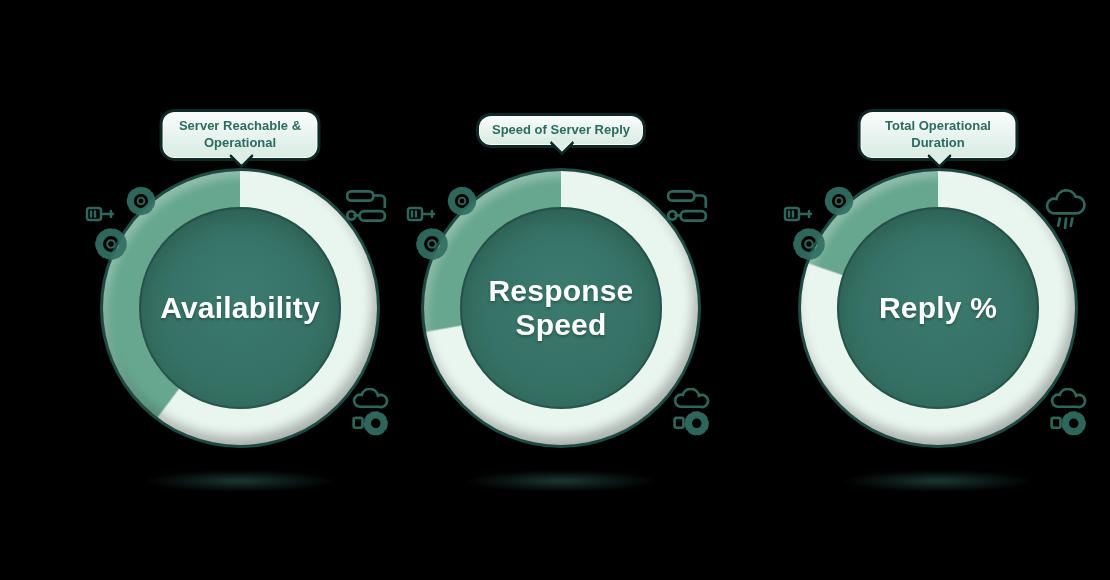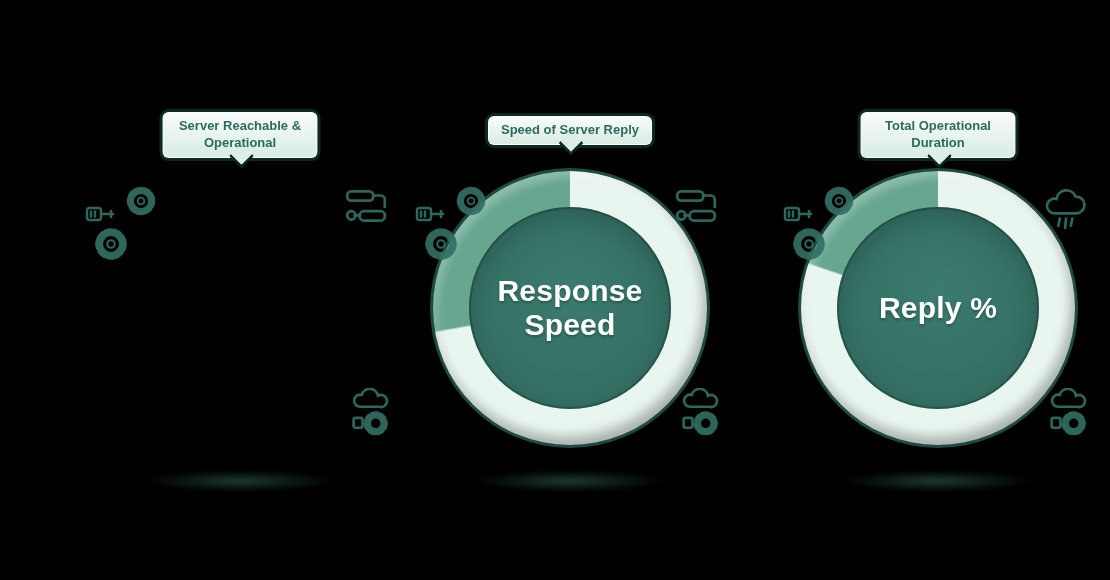--- a/index.html
+++ b/index.html
@@ -1,28 +1,28 @@
 <!DOCTYPE html>
 <html><head>
 <meta charset="utf-8">
 <style>
   html,body{margin:0;padding:0;background:#000;}
   .stage{
     position:relative;width:1110px;height:580px;background:#000;overflow:hidden;
     font-family:"Liberation Sans", sans-serif;
   }
   .card{position:absolute;top:100px;width:310px;height:420px;}
-  .card-1{left:85px}.card-2{left:415px}.card-3{left:783px}
+  .card-1{left:85px}.card-2{left:406px}.card-3{left:783px}
 
   
   .tooltip{
     position:absolute;left:155px;top:12px;transform:translateX(-50%);
     background:linear-gradient(#f8fcfa,#d8ebe3);
     border:1.5px solid rgba(255,255,255,.85);
-    border-radius:6px;
+    border-radius:12px;
     box-shadow:0 0 0 3px #0c2a25, 0 4px 8px rgba(0,0,0,.6);
     padding:5px 12px;z-index:5;
   }
   .card-2 .tooltip{top:16px}
   .tooltip-text{
     display:block;max-width:146px;text-align:center;
     font-size:13px;font-weight:bold;line-height:1.3;color:#2d6b5f;
   }
   .card-2 .tooltip-text{max-width:none;white-space:nowrap}
   .pointer{
@@ -102,20 +102,25 @@
   </defs>
 </svg>
 
 <div class="stage">
 
   <section class="card card-1">
     <div class="tooltip">
       <span class="tooltip-text">Server Reachable &amp; Operational</span>
       <i class="pointer"></i>
     </div>
+    <div class="ring" style="background: conic-gradient(rgb(233, 245, 239) 0deg, rgb(233, 245, 239) 216.5deg, rgb(103, 167, 143) 217.5deg, rgb(103, 167, 143) 360deg);">
+      <div class="inner">
+        <span class="label">Availability</span>
+      </div>
+    </div>
     <span class="icon ic-gear-top">
       <svg viewBox="0 0 48 48" class="ico" style="stroke: rgb(51, 111, 99);">
           <use href="#sym-gear"></use>
         </svg>
       </span>
     <span class="icon ic-wrench">
       <svg viewBox="0 0 30 20" class="ico" style="stroke: rgb(51, 111, 99);">
           <use href="#sym-wrench"></use>
         </svg>
       </span>

